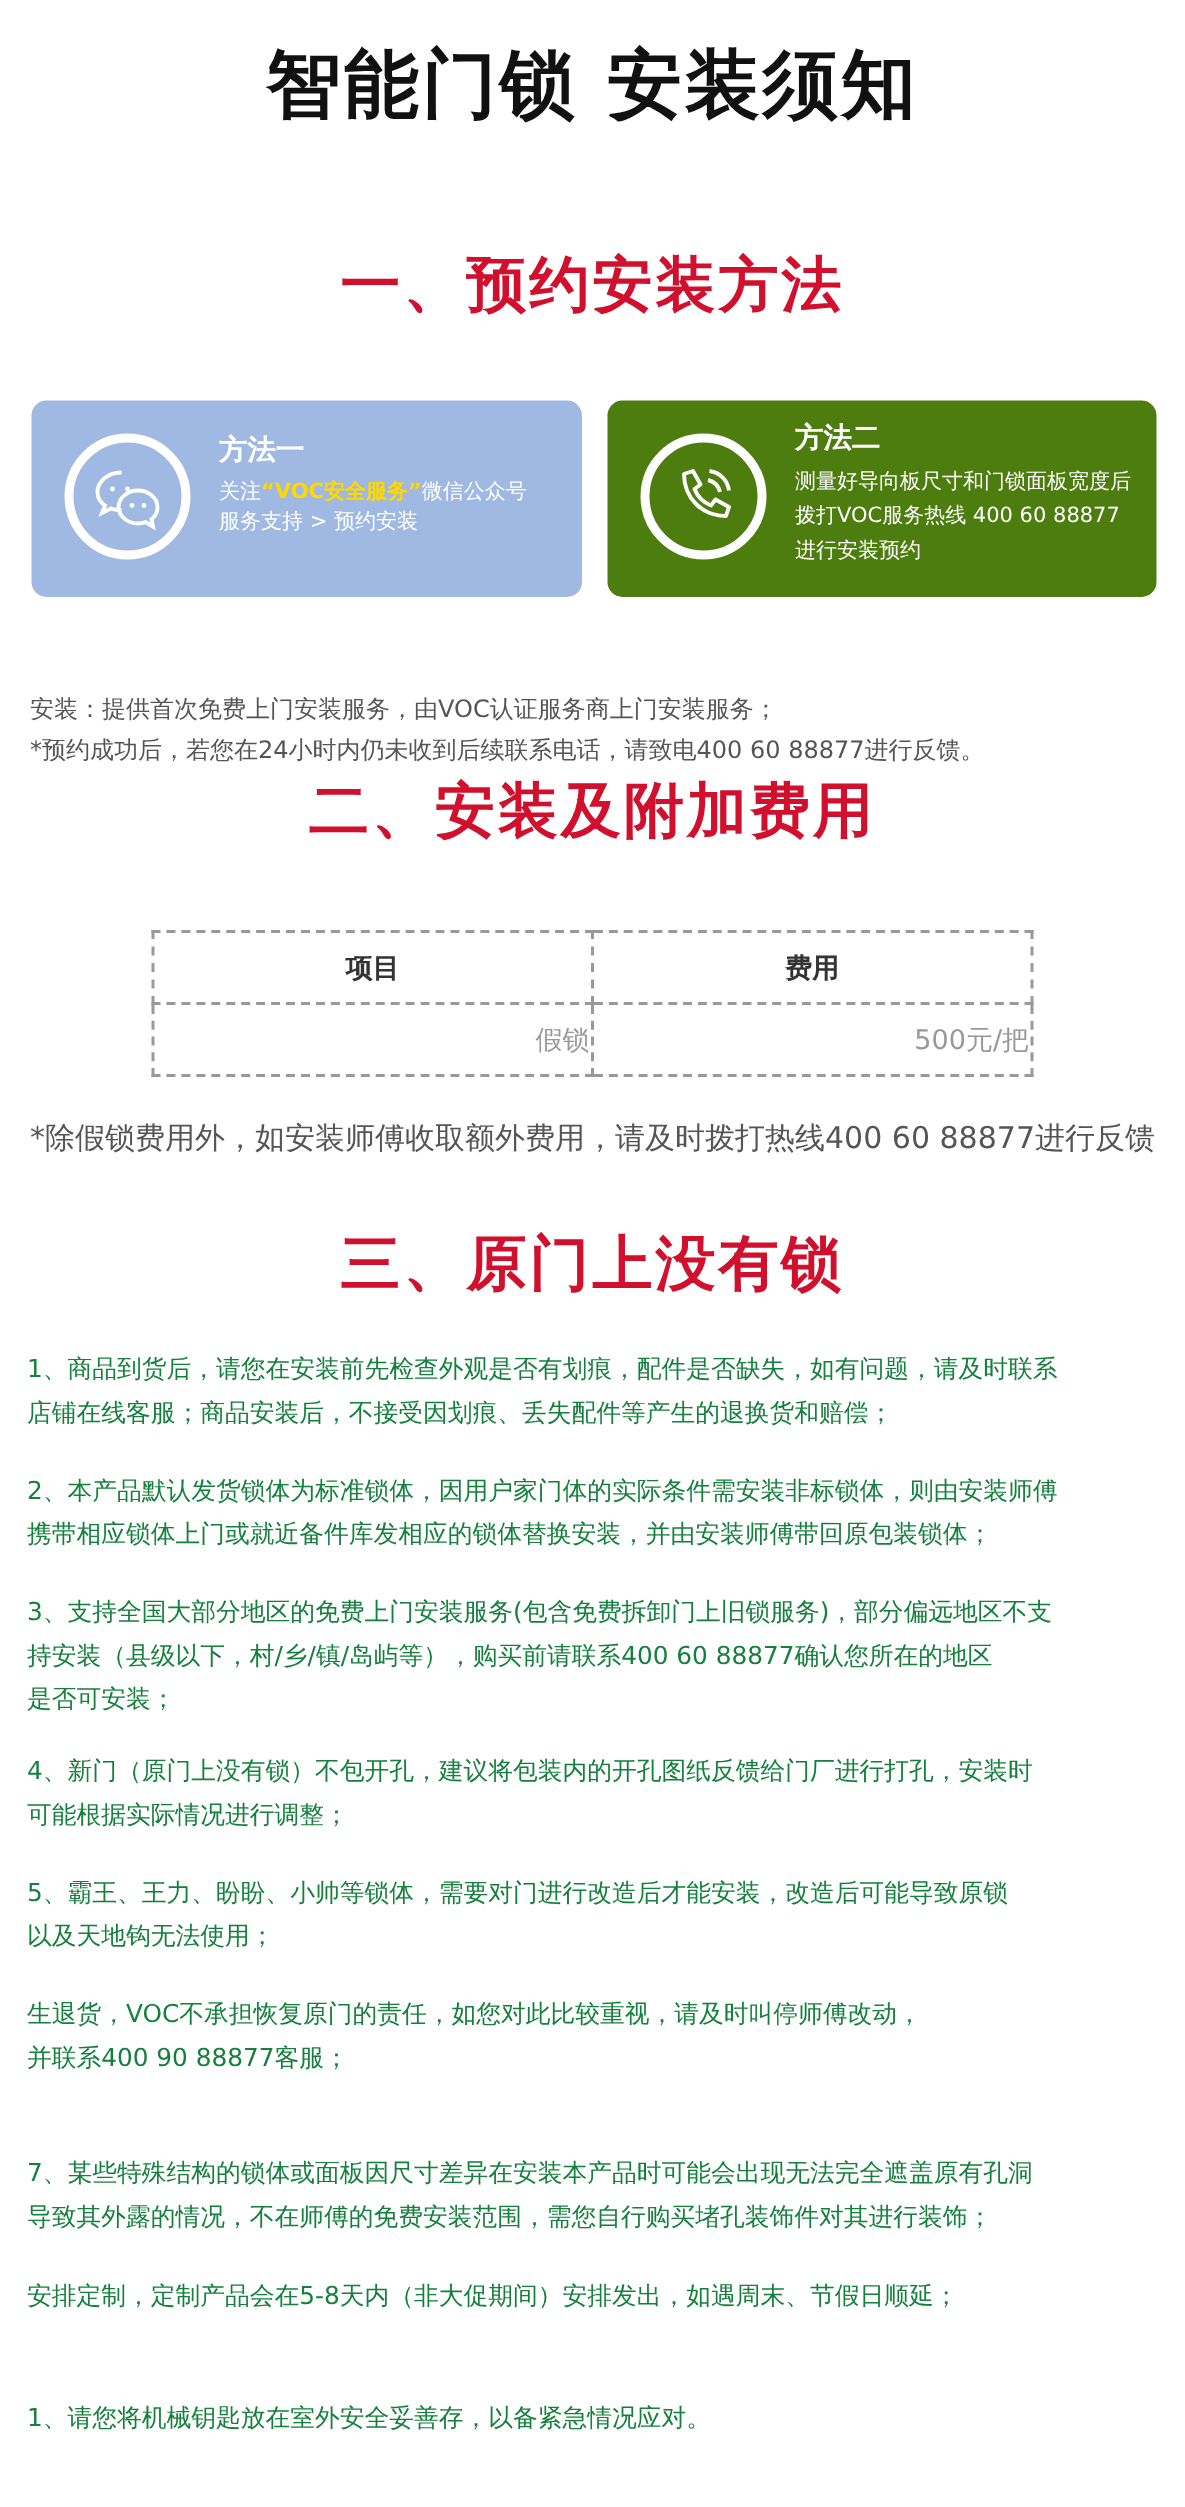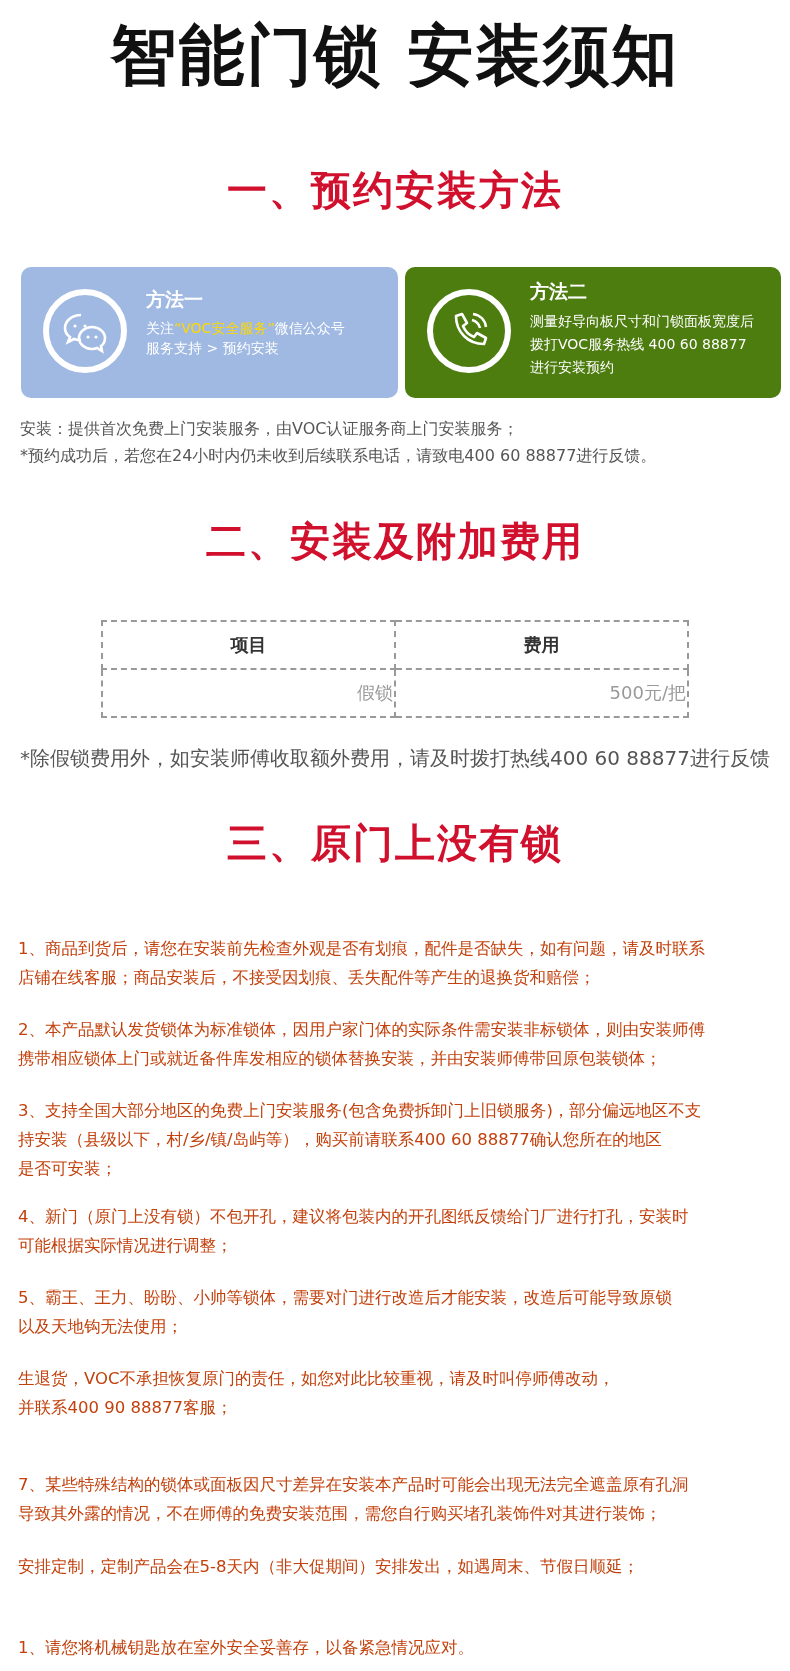--- a/index.html
+++ b/index.html
@@ -1,34 +1,34 @@
 <!DOCTYPE html>
 <html><head>
 <meta charset="utf-8">
 <style>
   html,body{margin:0;padding:0;background:#fff;}
   body{width:790px;height:1671px;position:relative;overflow:hidden;font-family:"DejaVu Sans","Liberation Sans",sans-serif;color:#444;}
   .abs{position:absolute;}
-  .main-title{left:0;width:790px;top:26px;text-align:center;font-size:66px;font-weight:bold;color:#111;letter-spacing:2px;line-height:60px;}
+  .main-title{left:0;width:790px;top:26px;text-align:center;font-size:50px;font-weight:bold;color:#111;letter-spacing:2px;line-height:60px;}
   .sec-title{left:0;width:790px;text-align:center;font-size:40px;font-weight:bold;color:#d0102c;line-height:50px;letter-spacing:2px;}
-  .card{top:267px;height:131px;border-radius:10px;color:#fff;padding-left:10px;}
+  .card{top:267px;height:131px;border-radius:10px;color:#fff;}
   .card.one{left:21px;width:367px;background:#9fb9e2;}
   .card.two{left:405px;width:366px;background:#4d7c0f;}
   .ring{position:absolute;left:22px;top:22px;width:72px;height:72px;border:6px solid #fff;border-radius:50%;}
   .ring svg{position:absolute;left:12px;top:12px;width:48px;height:48px;}
   .card .ctitle{position:absolute;left:125px;font-size:19px;font-weight:bold;}
   .card .cline{position:absolute;left:125px;font-size:14px;line-height:20px;white-space:nowrap;}
-  .hl{color:#ffd800;font-weight:normal;}
-  .note{left:20px;font-size:16px;color:#555;line-height:26px;white-space:nowrap;}
+  .hl{color:#ffd800;font-weight:bold;}
+  .note{left:20px;font-size:16px;color:#555;line-height:26px;white-space:nowrap;margin-top:44px;}
   table.fee{position:absolute;left:101px;top:620px;width:588px;border-collapse:collapse;}
   table.fee td{border:2px dashed #999;height:44px;text-align:center;font-size:18px;width:50%;}
   table.fee tr.h td{color:#333;font-weight:bold;}
   table.fee tr.r td{color:#999;text-align:right;}
   .foot{left:0;width:790px;top:745px;text-align:center;font-size:20px;color:#555;}
-  .item{left:18px;width:760px;font-size:16.5px;color:#c2410c;line-height:29px;margin-top:36px;}
+  .item{left:18px;width:760px;font-size:16.5px;color:#15803d;line-height:29px;}
 </style>
 </head>
 <body>
 
 <div class="abs main-title">智能门锁 安装须知</div>
 
 <div class="abs sec-title" style="top:165px">一、预约安装方法</div>
 
 <div class="abs card one">
   <div class="ring">

